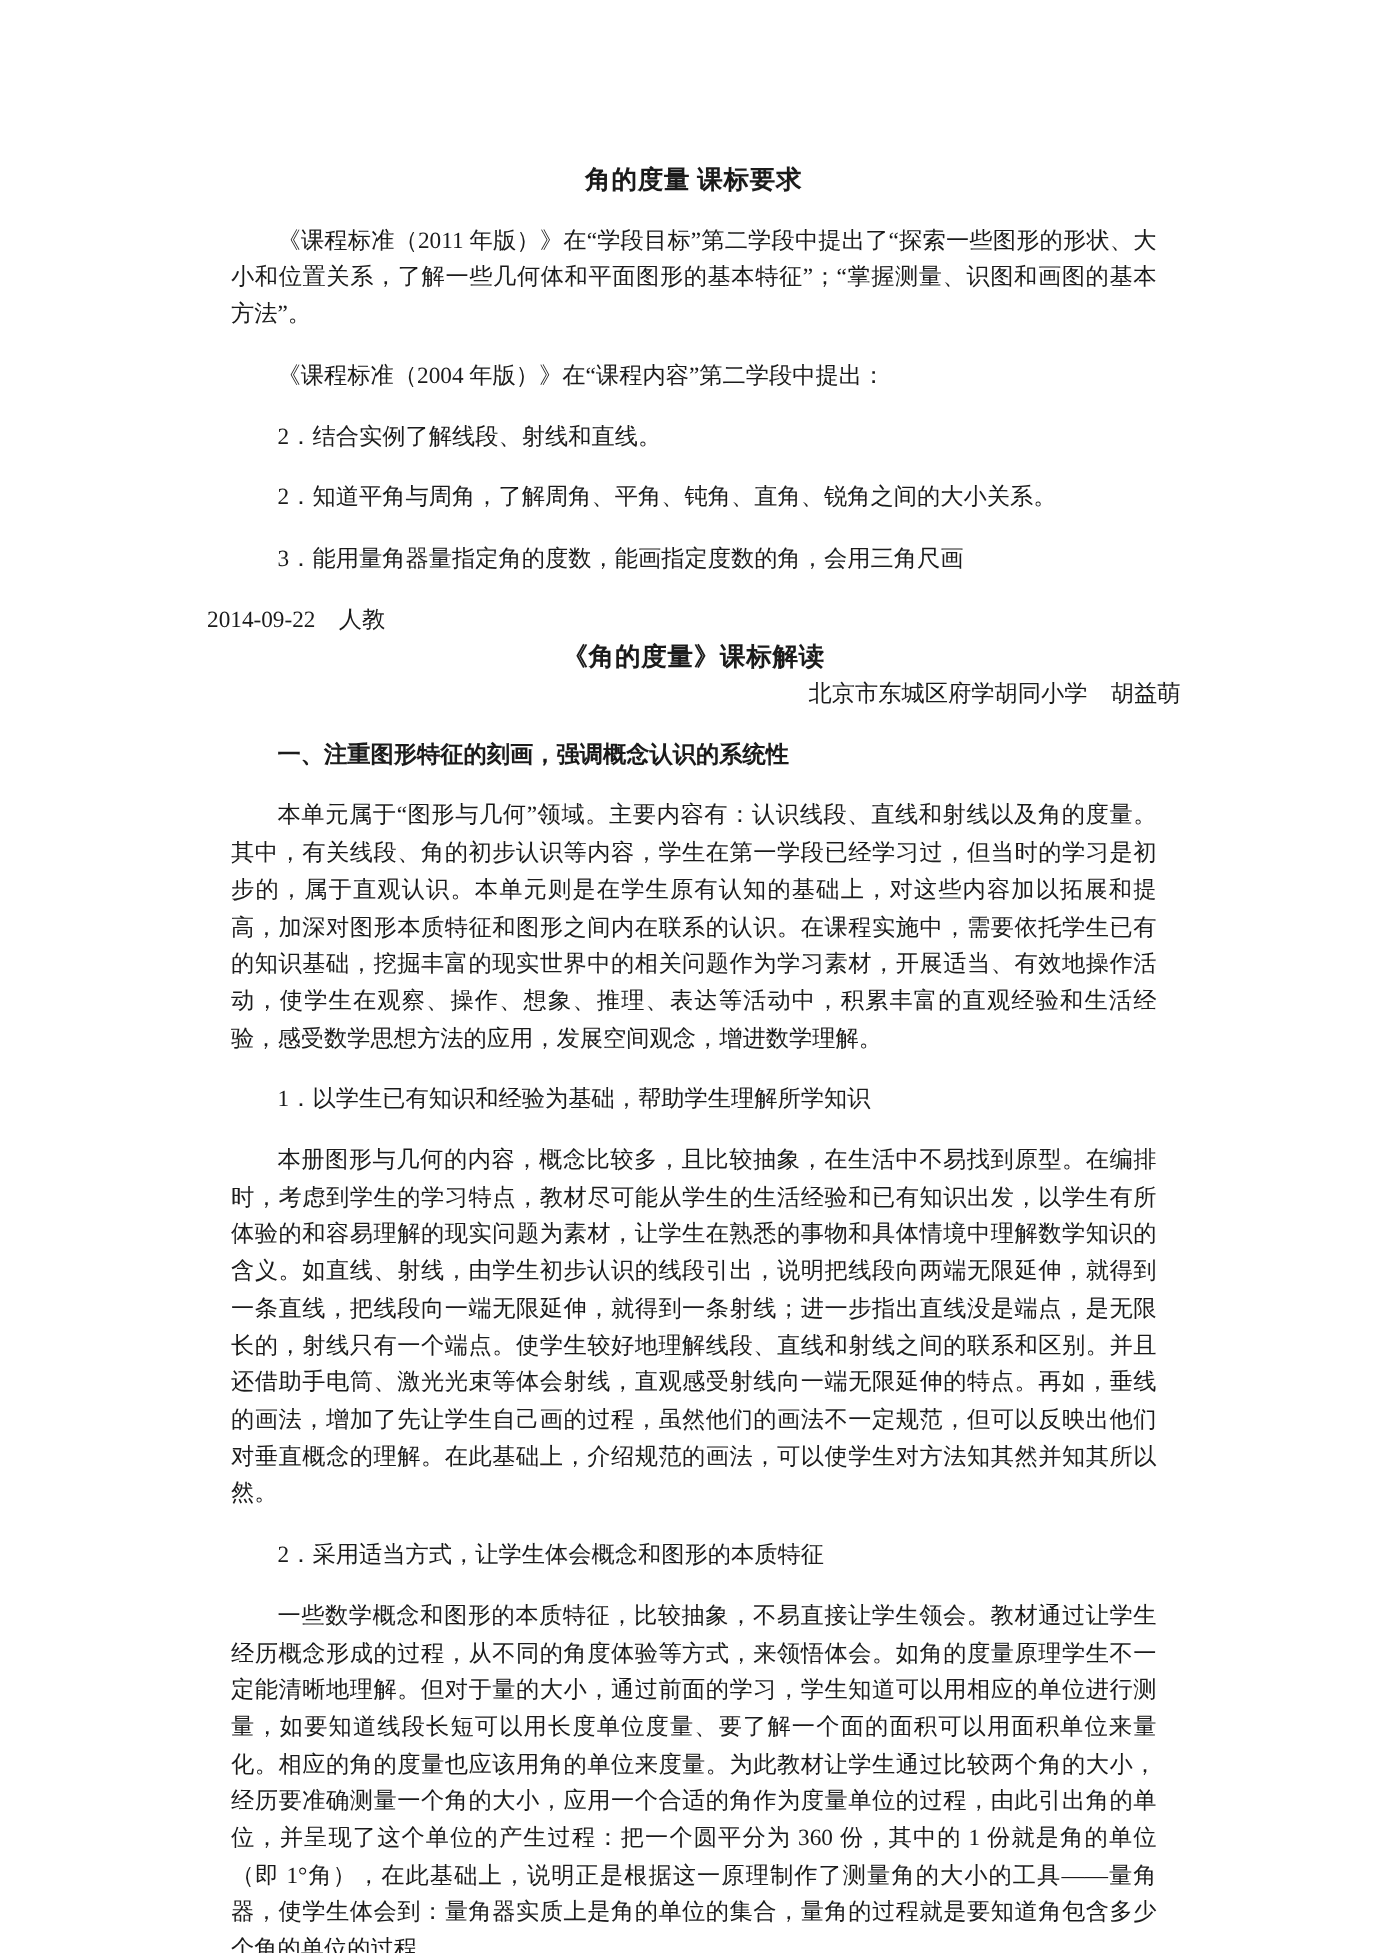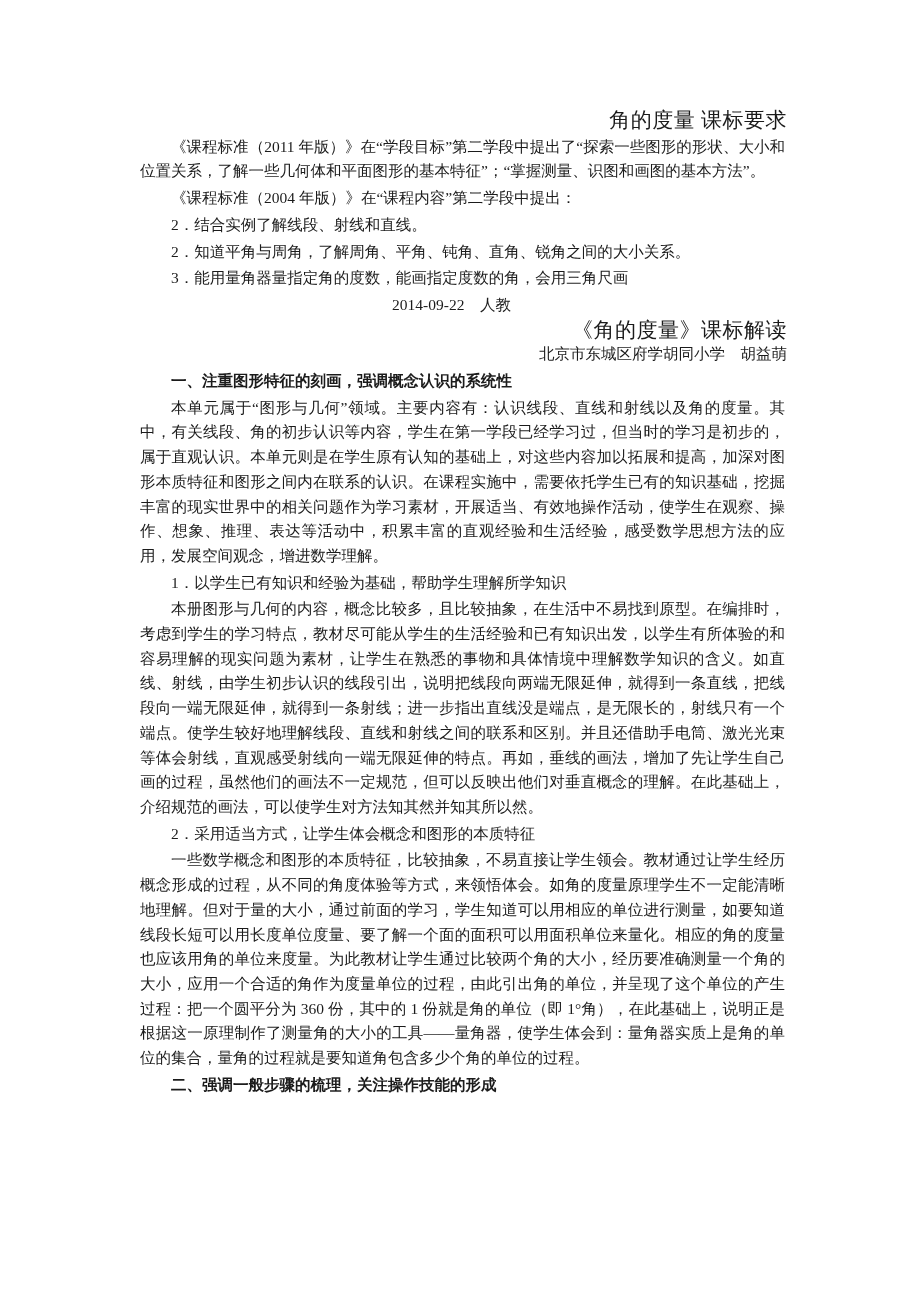--- a/index.html
+++ b/index.html
@@ -18,38 +18,38 @@
     height: 1302px;
     padding: 108px 133px 0 138px;
     font-family: "Liberation Serif", "DejaVu Serif", serif;
     font-size: 15.5px;
     line-height: 24.7px;
     color: #1b1b1b;
     text-align: justify;
   }
   .doc-title {
     margin: 0;
-    font-size: 21px;
-    font-weight: normal;
-    text-align: right;
+    font-size: 17px;
+    font-weight: bold;
+    text-align: center;
     line-height: 24.7px;
     letter-spacing: 0.5px;
   }
   .para {
-    margin: 2px;
+    margin: 16px;
   }
   .indent {
     text-indent: 2em;
   }
   .bold {
     font-weight: bold;
   }
   .dateline {
     margin: 0;
-    text-align: center;
+    text-align: left;
     padding-right: 22px;
     text-indent: 0;
   }
   .byline {
     margin: 0;
     text-align: right;
     text-indent: 0;
   }
 </style>
 </head>

